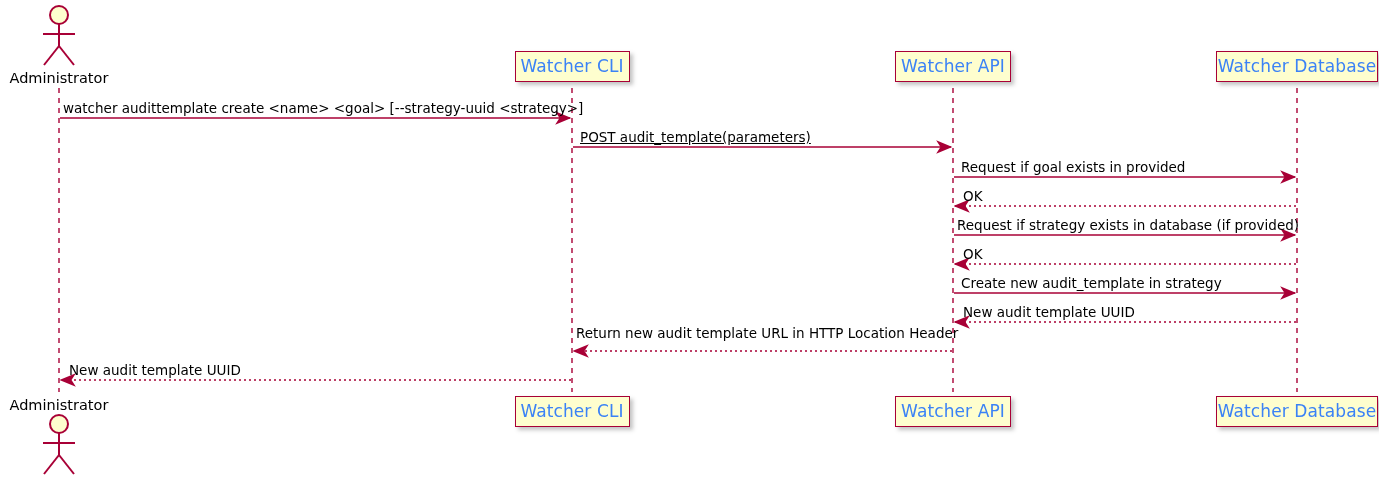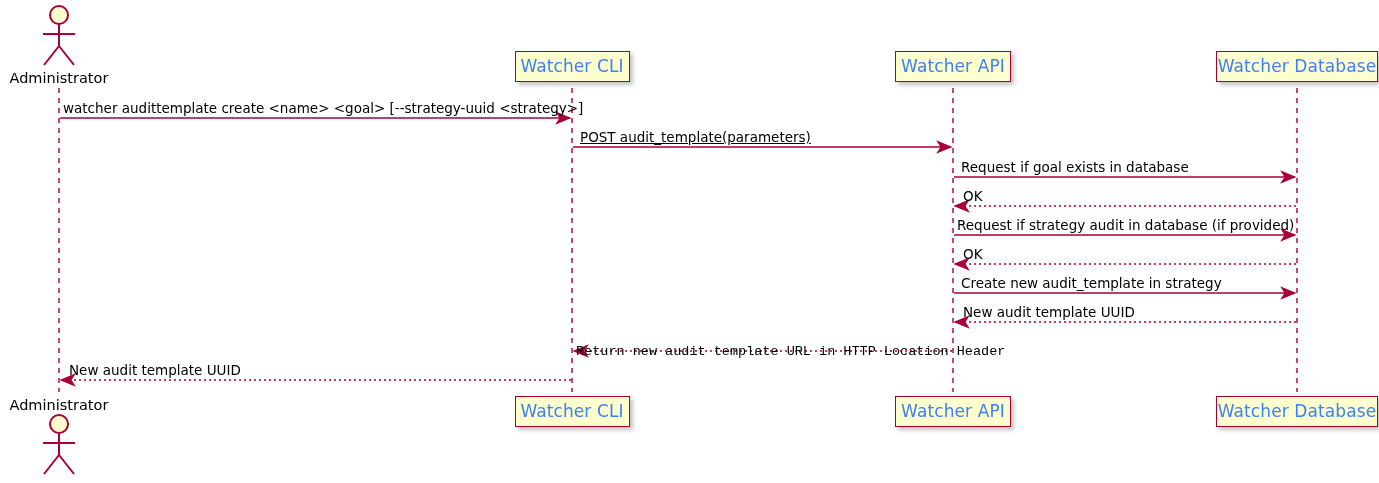--- a/index.html
+++ b/index.html
@@ -118,23 +118,23 @@
         <span>Watcher API</span>
       </div>
       <div class="pbox" style="left: 1216px; top: 51px; width: 162px; height: 31px;">
         <span>Watcher Database</span>
       </div>
       <div class="pbox" style="left: 1216px; top: 396px; width: 162px; height: 31px;">
         <span>Watcher Database</span>
       </div>
       <div class="msg-label" style="left: 63px; top: 102px;">watcher audittemplate create &lt;name&gt; &lt;goal&gt; [--strategy-uuid &lt;strategy&gt;]</div>
       <div class="msg-label" style="left: 580px; top: 131px; text-decoration: underline;">POST audit_template(parameters)</div>
-      <div class="msg-label" style="left: 961px; top: 161px;">Request if goal exists in database</div>
+      <div class="msg-label" style="left: 961px; top: 161px;">Request if goal exists in provided</div>
       <div class="msg-label" style="left: 963px; top: 190px;">OK</div>
-      <div class="msg-label" style="left: 957px; top: 219px;">Request if strategy audit in database (if provided)</div>
+      <div class="msg-label" style="left: 957px; top: 219px;">Request if strategy exists in database (if provided)</div>
       <div class="msg-label" style="left: 963px; top: 248px;">OK</div>
       <div class="msg-label" style="left: 961px; top: 277px;">Create new audit_template in strategy</div>
       <div class="msg-label" style="left: 963px; top: 306px;">New audit template UUID</div>
-      <div class="msg-label" style="left: 576px; top: 345px; font-family: Liberation Mono, monospace;">Return new audit template URL in HTTP Location Header</div>
+      <div class="msg-label" style="left: 576px; top: 327px;">Return new audit template URL in HTTP Location Header</div>
       <div class="msg-label" style="left: 69px; top: 364px;">New audit template UUID</div>
     </div>
 
 </div>
 
 </body></html>

